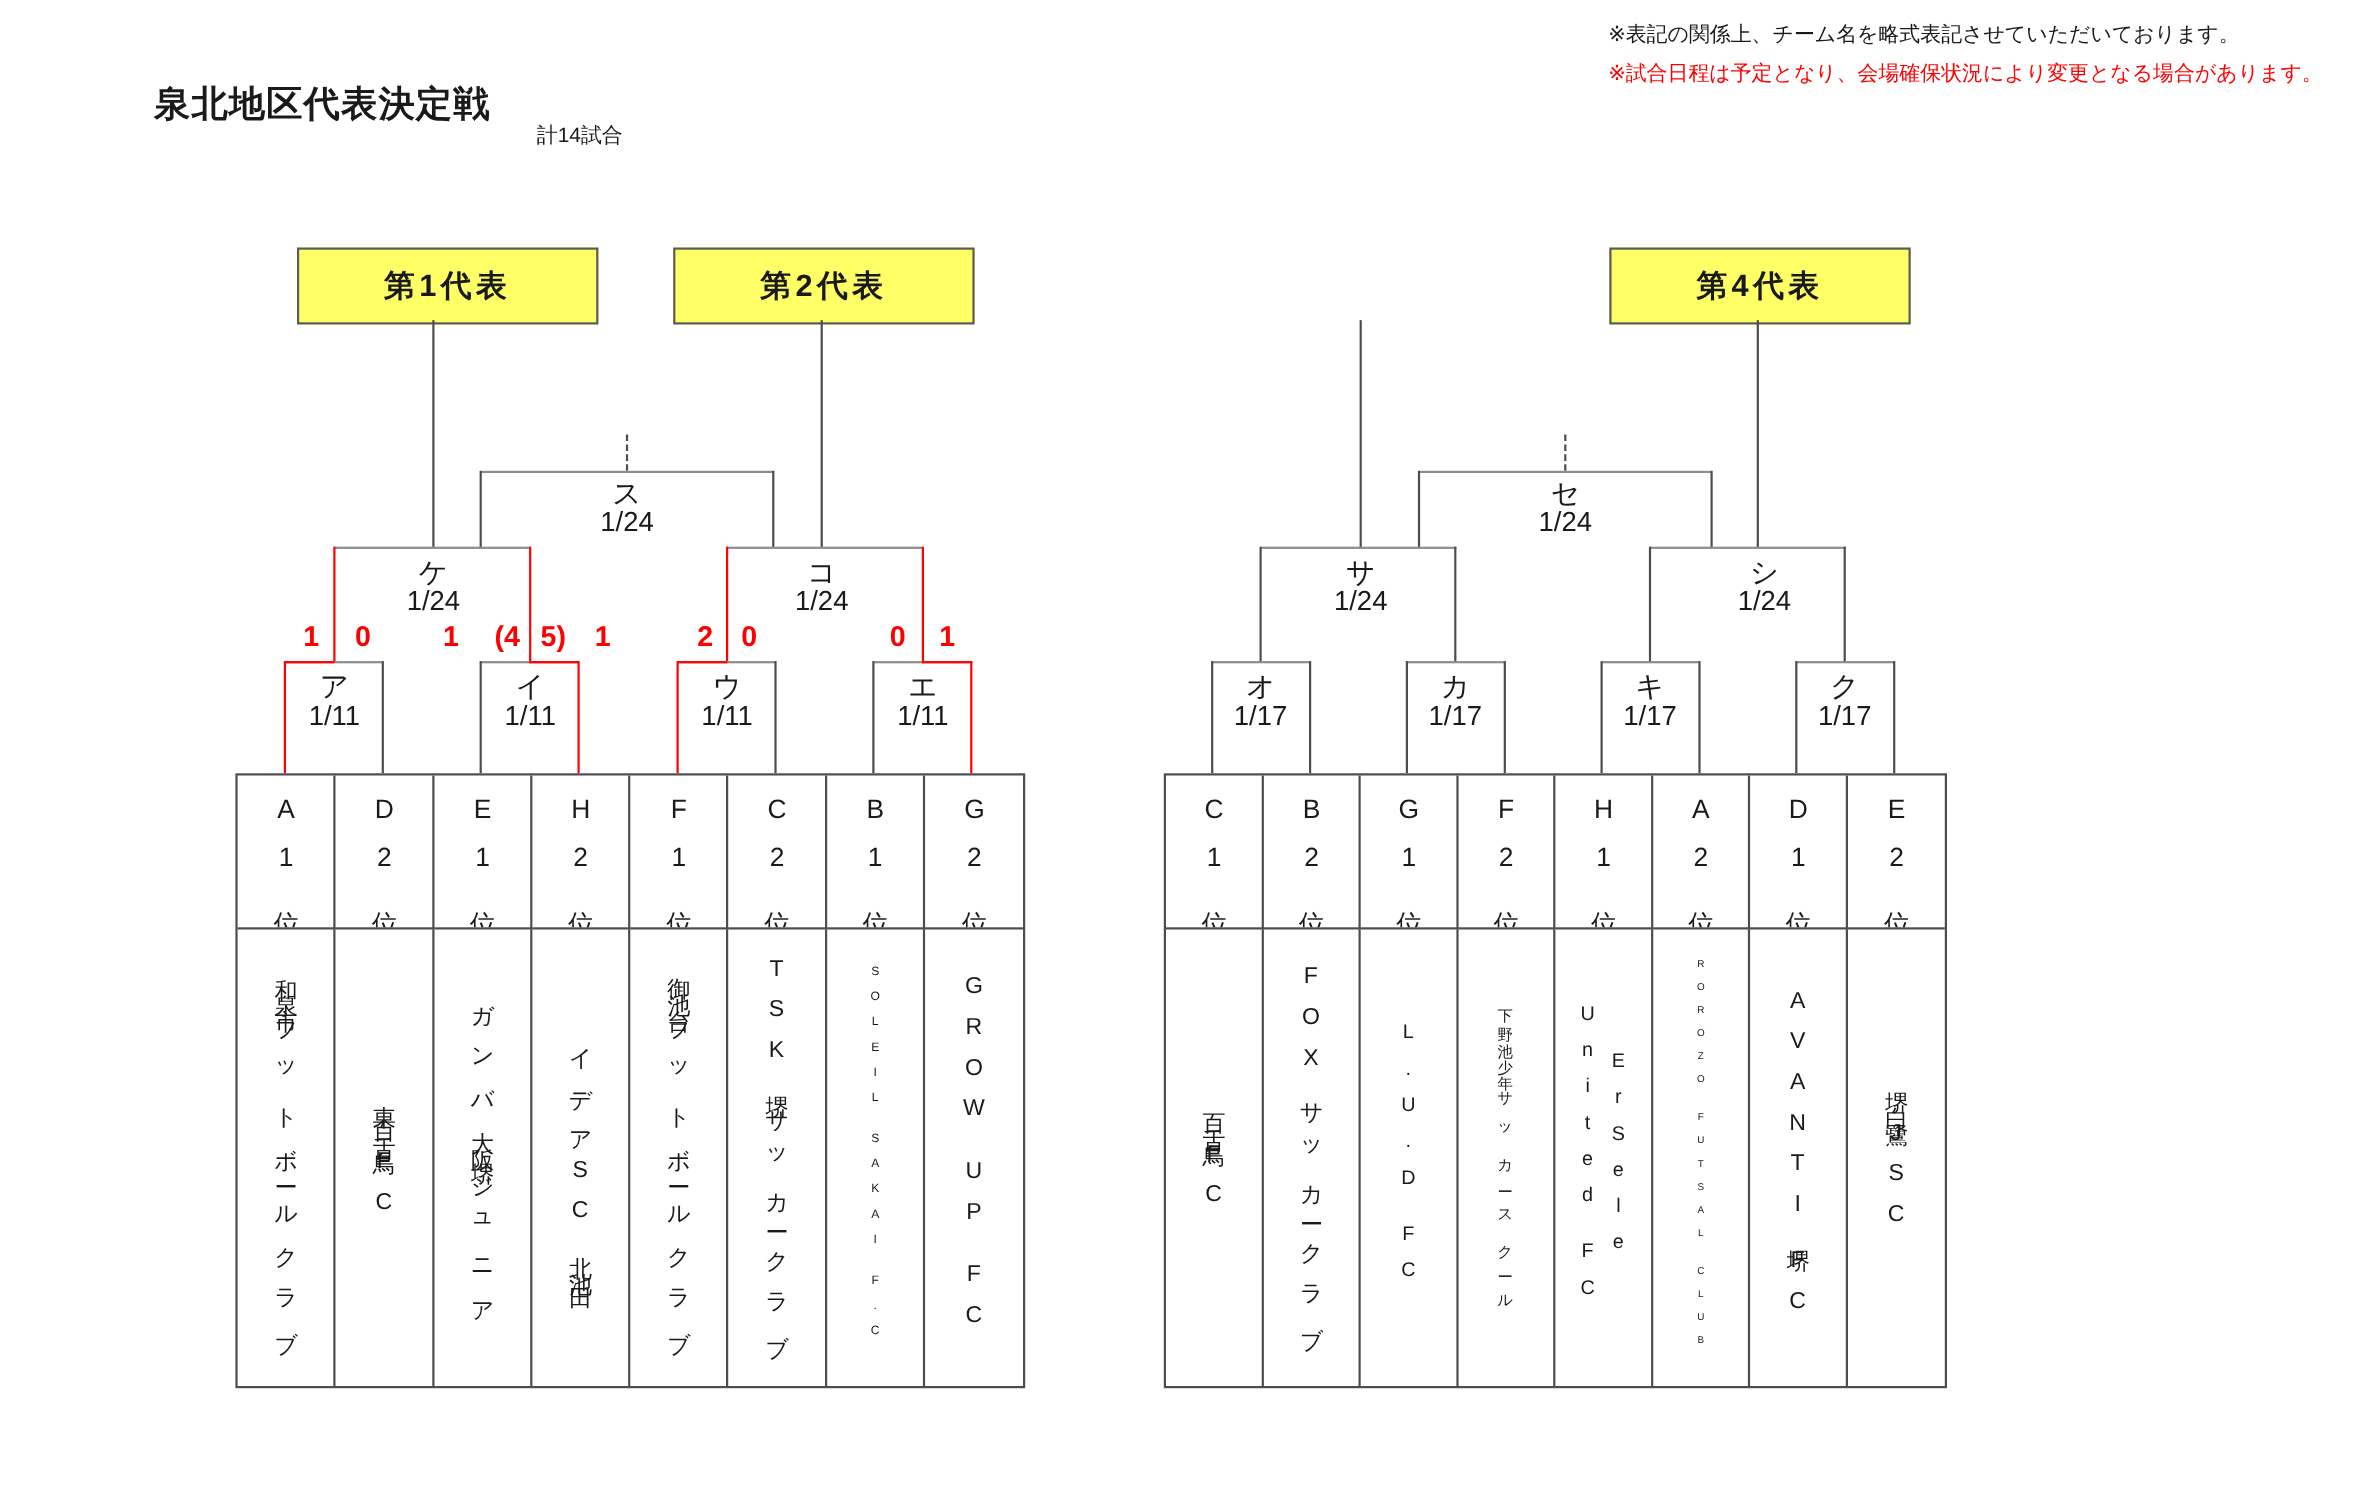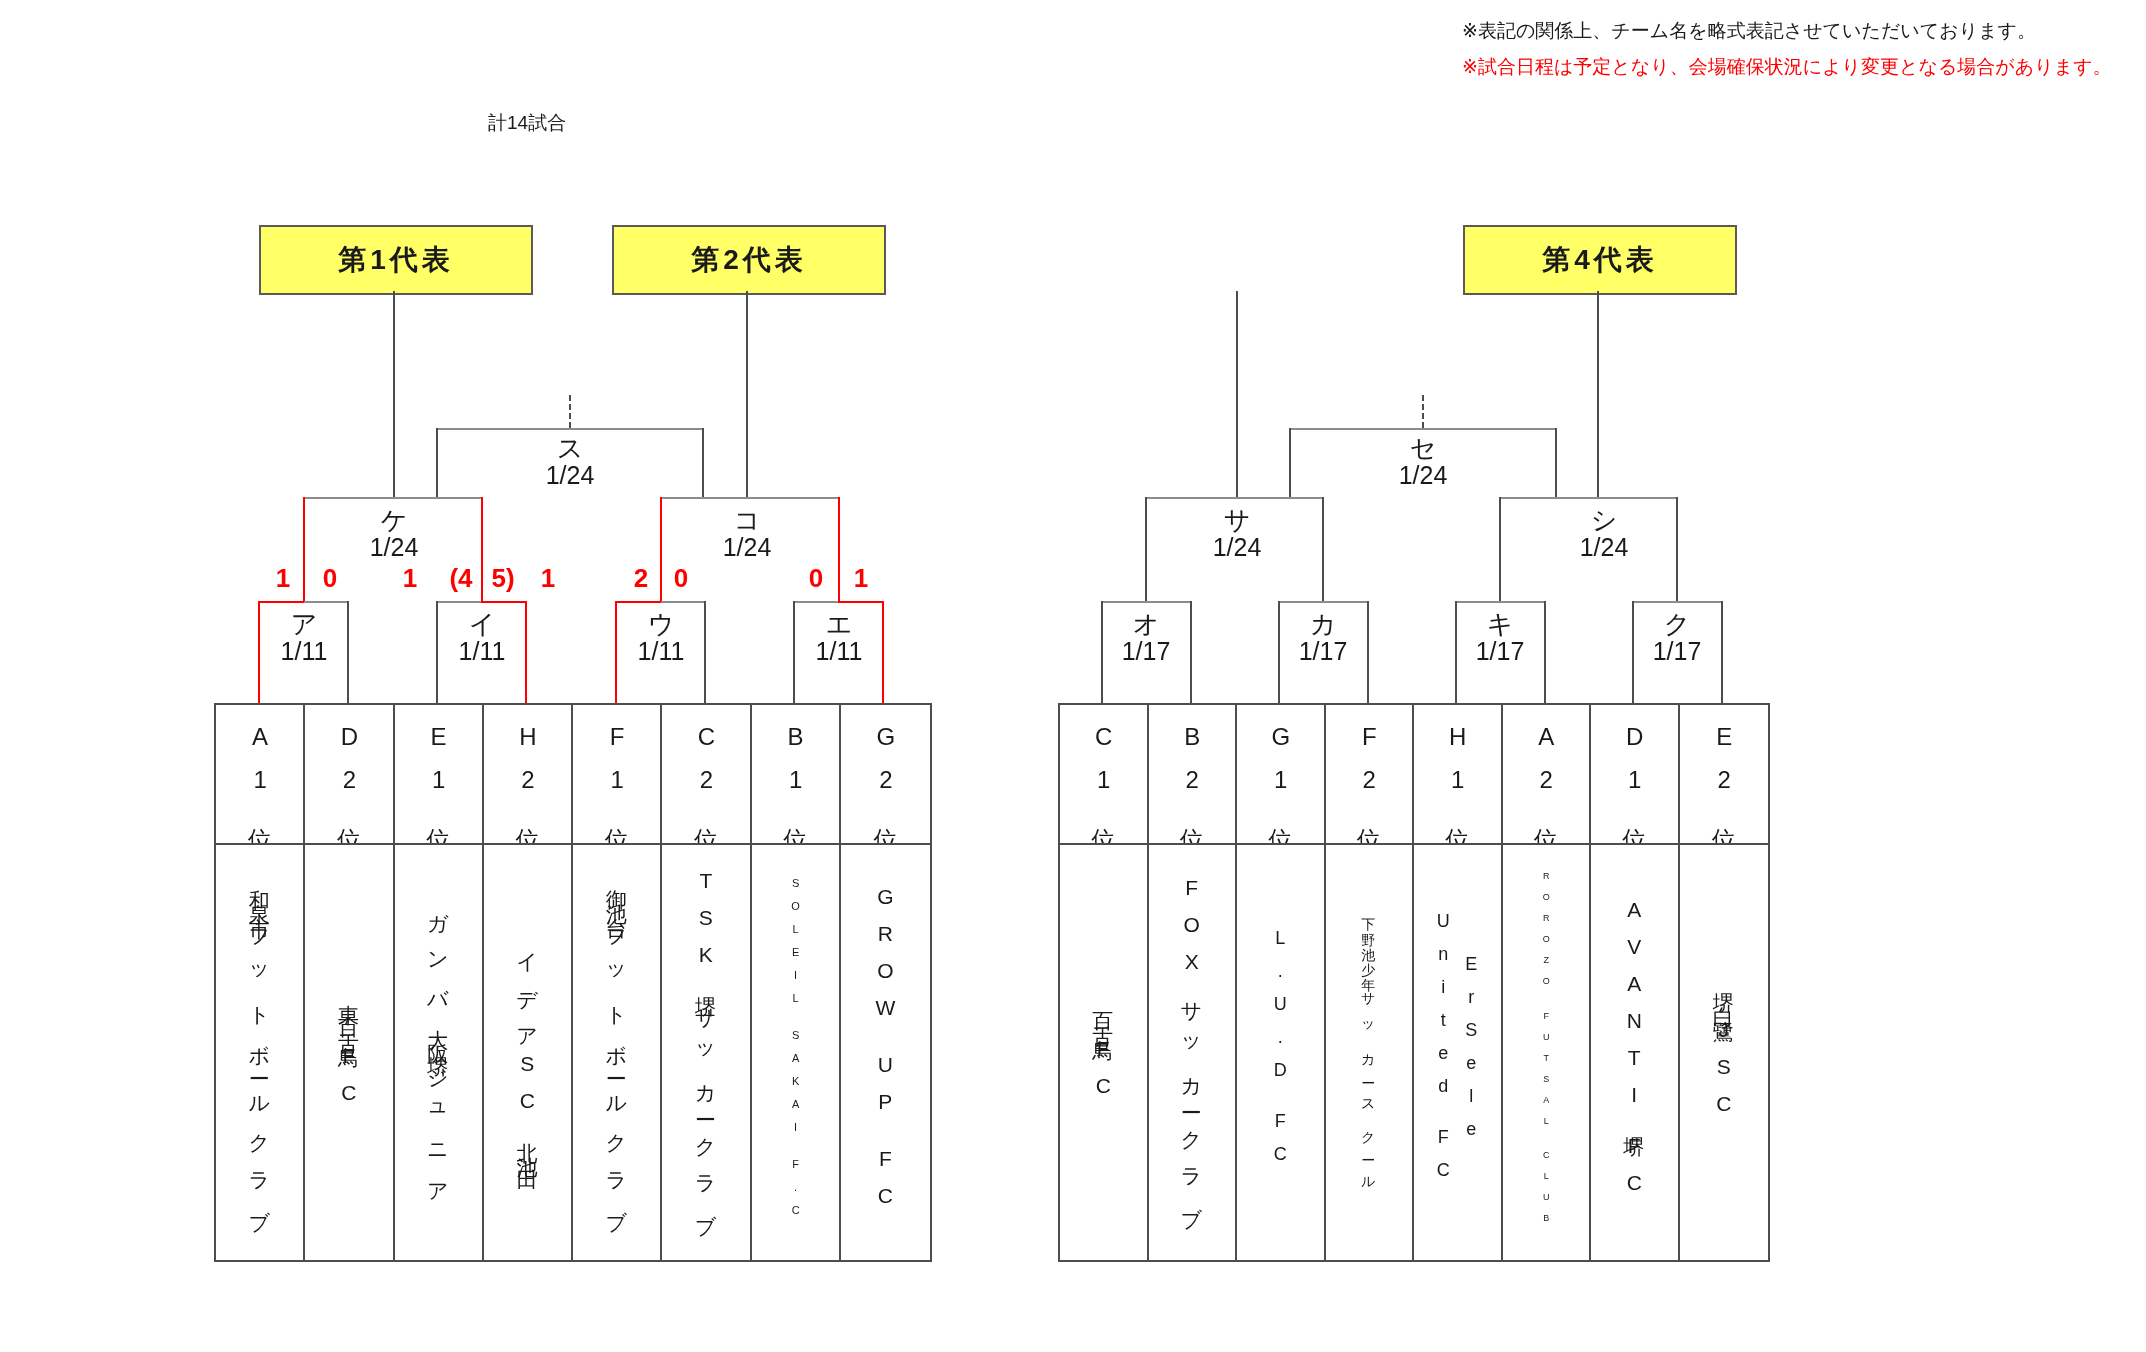--- a/index.html
+++ b/index.html
@@ -38,25 +38,26 @@
 
   .title{position:absolute;left:140px;top:72px;font-size:33px;font-weight:bold;letter-spacing:1px;}
   .subtitle{position:absolute;left:488px;top:110px;font-size:19px;}
   .note{position:absolute;left:1462px;font-size:19px;white-space:nowrap;}
 </style>
 </head>
 <body>
 
 <div id="stage">
 
+  <div class="title">泉北地区代表決定戦</div>
   <div class="subtitle">計14試合</div>
   <div class="note" style="top:54px;color:#ff0000;">※試合日程は予定となり、会場確保状況により変更となる場合があります。</div>
   <div class="note" style="top:18px;color:#1a1a1a;">※表記の関係上、チーム名を略式表記させていただいております。</div>
 
-  <div class="repbox" style="left:259px;top:225px;width:270px;height:66px;text-align:center;">
+  <div class="repbox" style="left:270px;top:225px;width:270px;height:66px;text-align:center;">
       <span>第1代表</span>
     </div>
   <div class="repbox" style="left:612px;top:225px;width:270px;height:66px;">
       <span>第2代表</span>
     </div>
   <div class="repbox" style="left:1463px;top:225px;width:270px;height:66px;">
       <span>第4代表</span>
     </div>
 
   <div class="vl" style="left:393px;top:291px;height:207px;"></div>

